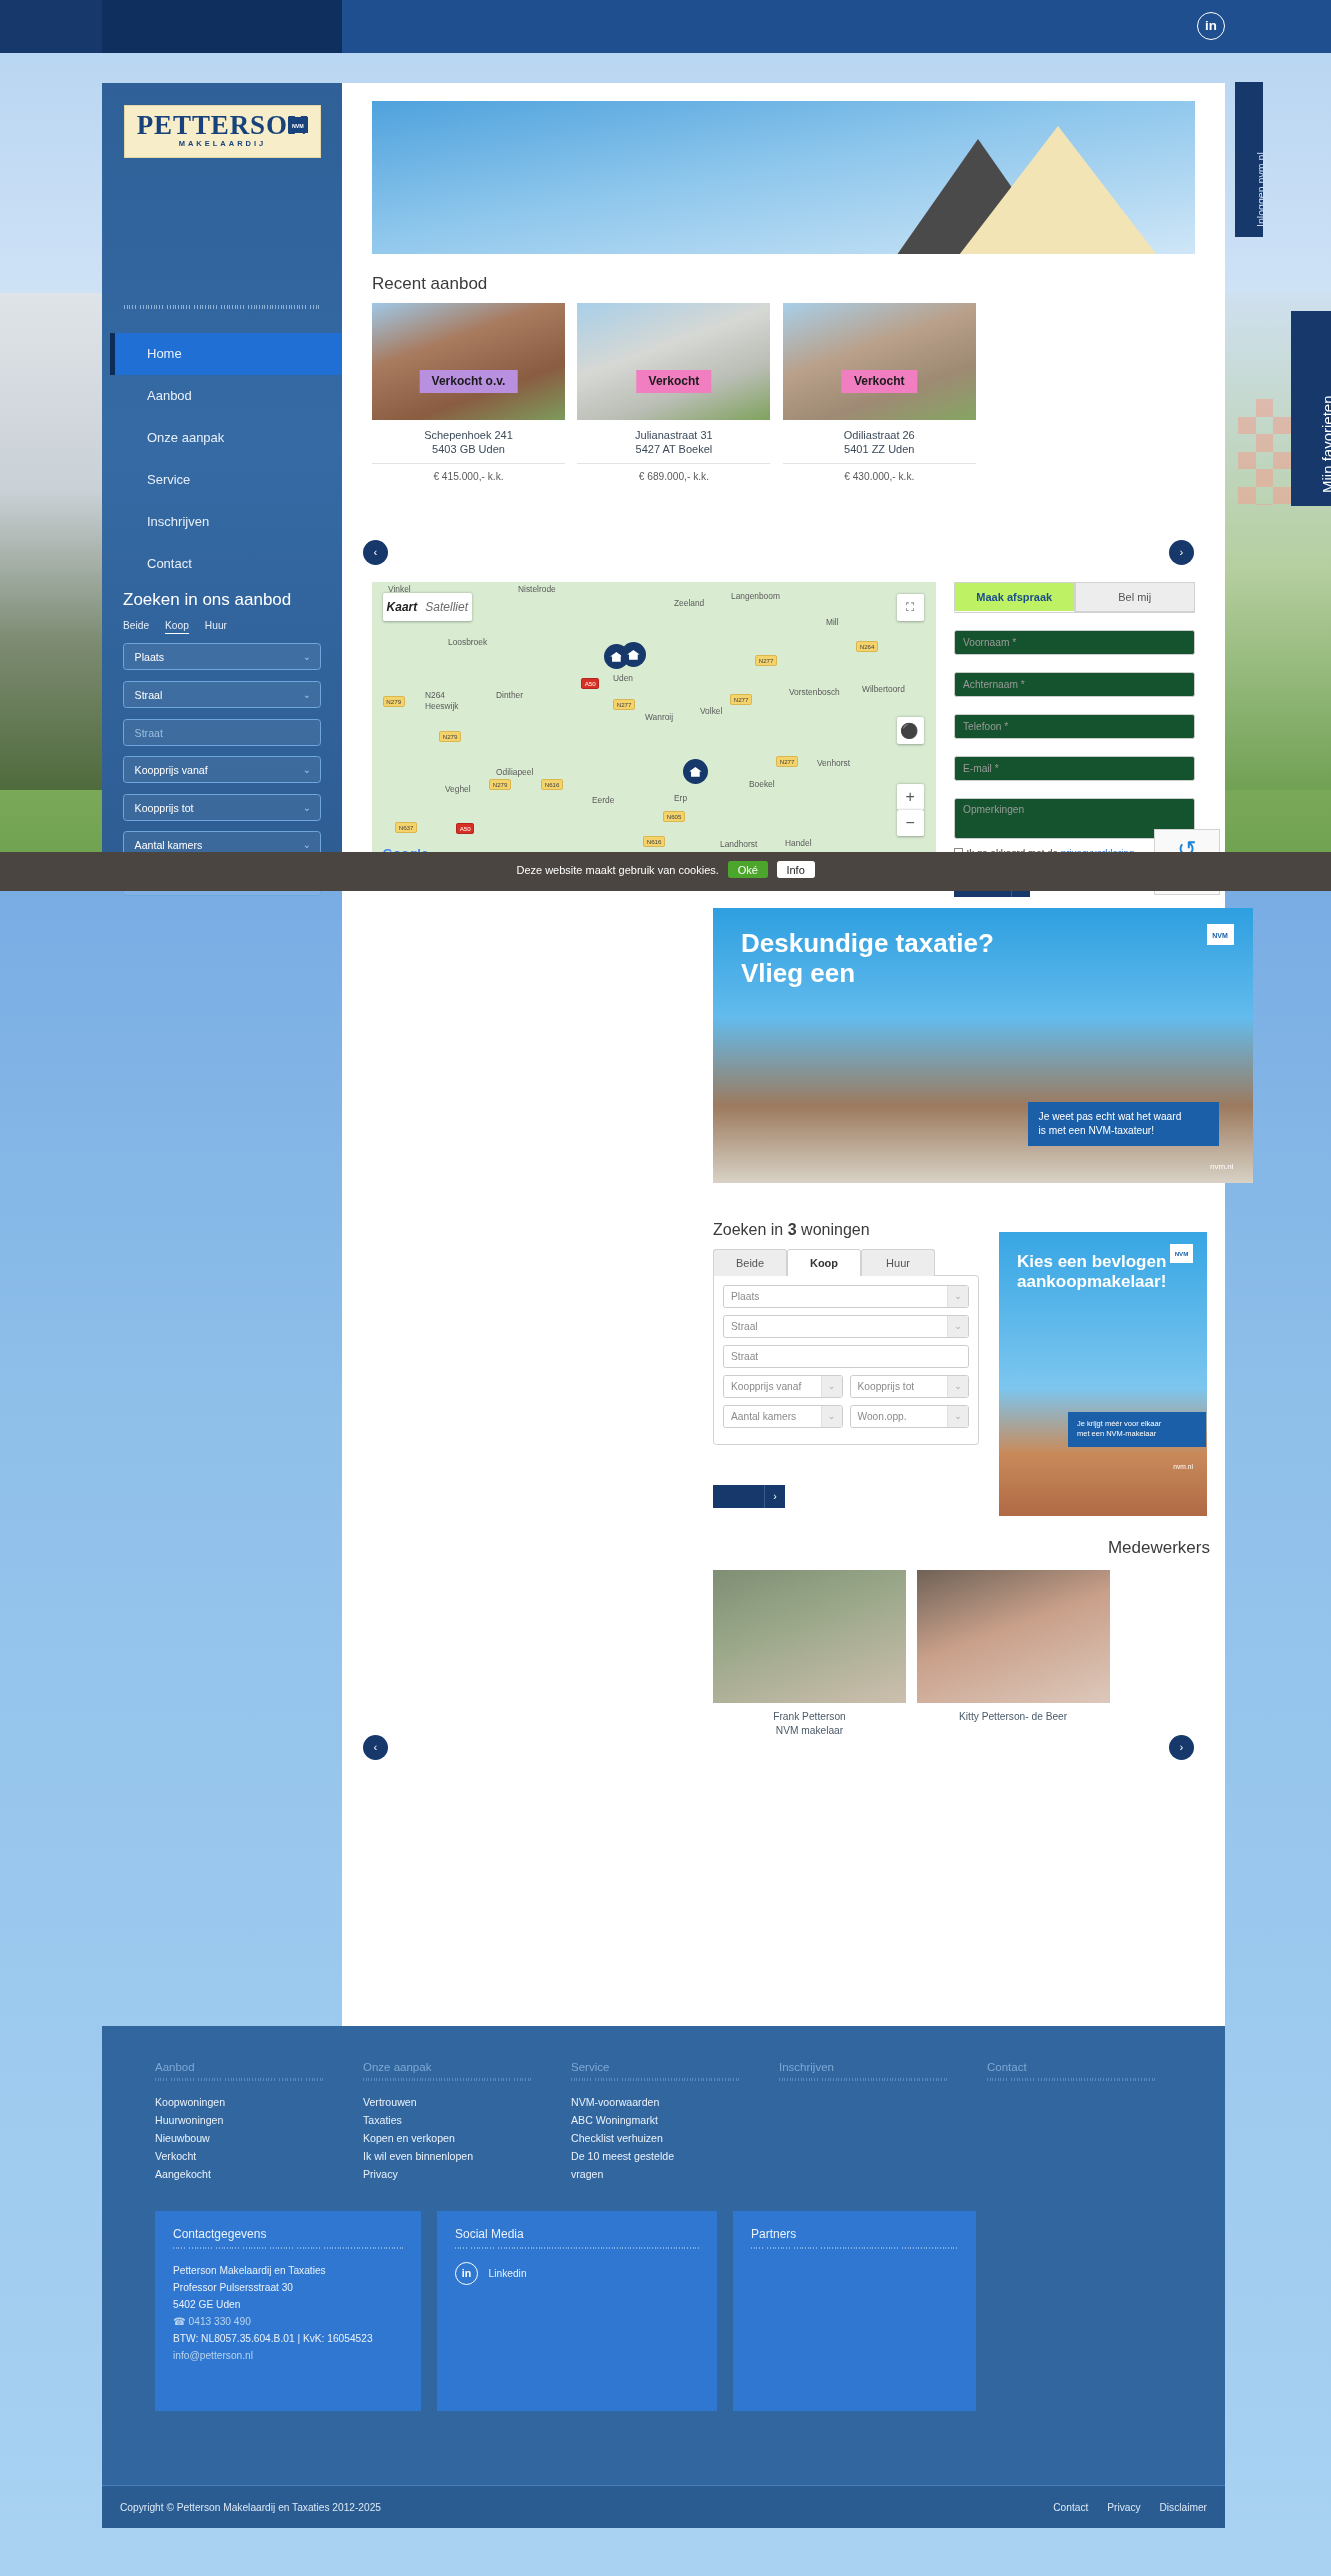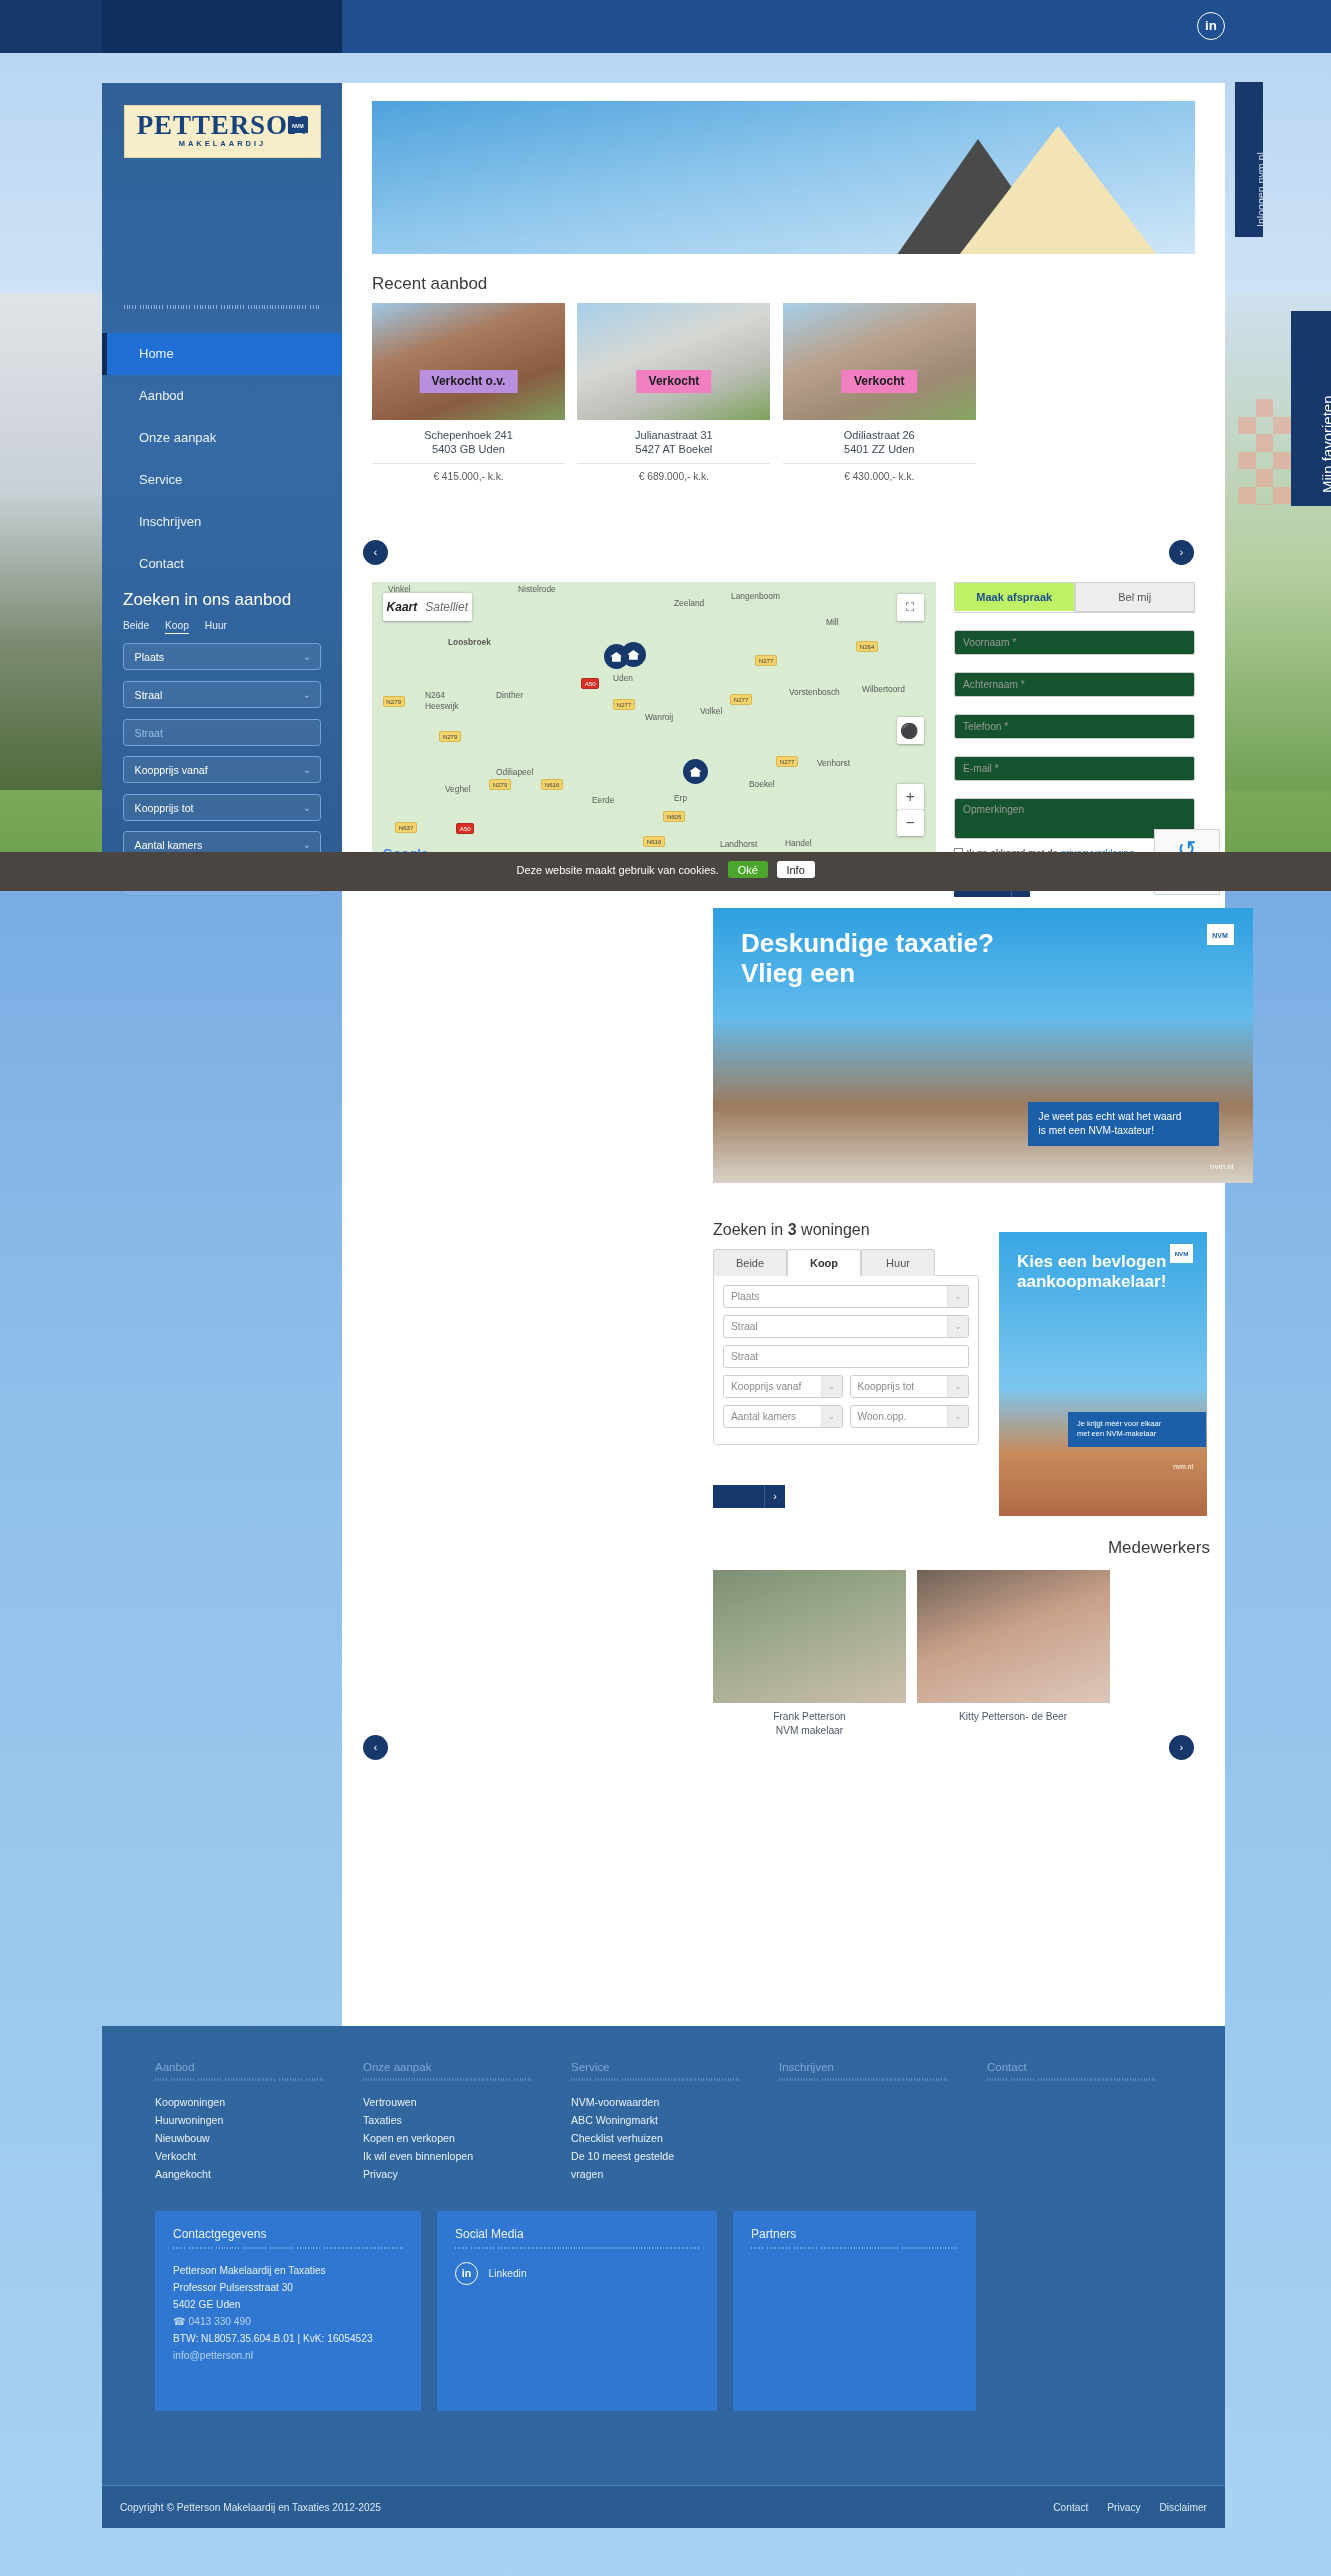--- a/index.html
+++ b/index.html
@@ -44,21 +44,21 @@
   .sidebar{position:absolute;left:0;top:0;width:240px;height:803px;
     background:linear-gradient(180deg,#2f6098 0%,#356aa4 45%,#2d5c92 100%);}
   .logo{position:absolute;left:22px;top:22px;width:197px;height:53px;background:#f7edc8;
     border:0.9px solid #e3d7a8;text-align:center;padding-top:7px;}
   .logo .l1{font-family:"Liberation Serif",serif;font-size:27px;font-weight:bold;color:#17427c;letter-spacing:0.9px;line-height:25px;}
   .logo .l2{font-size:7.5px;letter-spacing:3px;color:#17427c;font-weight:bold;margin-top:0.9px;}
   .logo .nvm{position:absolute;right:12.4px;top:10.6px;width:19.5px;height:16px;background:#17427c;color:#fff;
     font-size:5.3px;text-align:center;line-height:19.5px;font-weight:bold;}
   .sep{position:absolute;left:22px;top:222px;width:197px;height:3.5px;
     background:repeating-linear-gradient(90deg,#8fb4da 0 0.9px,transparent 0.9px 2.7px);}
-  .menu{position:absolute;left:0;top:250px;width:276px;}
+  .menu{position:absolute;left:0;top:250px;width:276px;padding-left:8px;}
   .menu-item{height:42px;line-height:42px;padding-left:37px;color:#e8f0fa;font-size:13px;position:relative;cursor:pointer;}
   .menu-item.active{background:#1f6fd4;border-left:5.3px solid #0d2d56;padding-left:32px;}
   .menu-item .chev{position:absolute;right:19.5px;top:0;font-size:13.3px;color:#cfe0f5;}
   .menu-item.active .chev{color:#d8e8fb;}
 
   
   .side-search{position:absolute;left:0;top:493px;width:240px;padding:14px 21px 19.5px;}
   .ss-title{color:#fff;font-size:17px;margin-bottom:9.8px;}
   .ss-tabs{display:flex;gap:16px;font-size:10.2px;color:#e6eefa;margin-bottom:9.8px;}
   .ss-tabs .sel{border-bottom:1.8px solid #fff;padding-bottom:1.8px;}
@@ -356,21 +356,21 @@
 
       <div class="mpin" style="left:232px;top:62px;"></div>
       <div class="mpin" style="left:249px;top:60px;"></div>
       <div class="mpin" style="left:311px;top:177px;"></div>
 
       <div class="mlbl" style="left:16px;top:1.8px;">Vinkel</div>
       <div class="mlbl" style="left:146px;top:1.8px;">Nistelrode</div>
       <div class="mlbl" style="left:302px;top:16px;">Zeeland</div>
       <div class="mlbl" style="left:359px;top:9px;">Langenboom</div>
       <div class="mlbl" style="left:454px;top:35px;">Mill</div>
-      <div class="mlbl" style="left:76px;top:55px;font-weight:bold;">Loosbroek</div>
+      <div class="mlbl" style="left:76px;top:55px;">Loosbroek</div>
       <div class="mlbl" style="left:241px;top:91px;">Uden</div>
       <div class="mlbl" style="left:53px;top:108px;">N264</div>
       <div class="mlbl" style="left:53px;top:119px;">Heeswijk</div>
       <div class="mlbl" style="left:124px;top:108px;">Dinther</div>
       <div class="mlbl" style="left:417px;top:105px;">Vorstenbosch</div>
       <div class="mlbl" style="left:490px;top:102px;">Wilbertoord</div>
       <div class="mlbl" style="left:273px;top:130px;">Wanroij</div>
       <div class="mlbl" style="left:328px;top:124px;">Volkel</div>
       <div class="mlbl" style="left:124px;top:185px;">Odiliapeel</div>
       <div class="mlbl" style="left:73px;top:202px;">Veghel</div>

